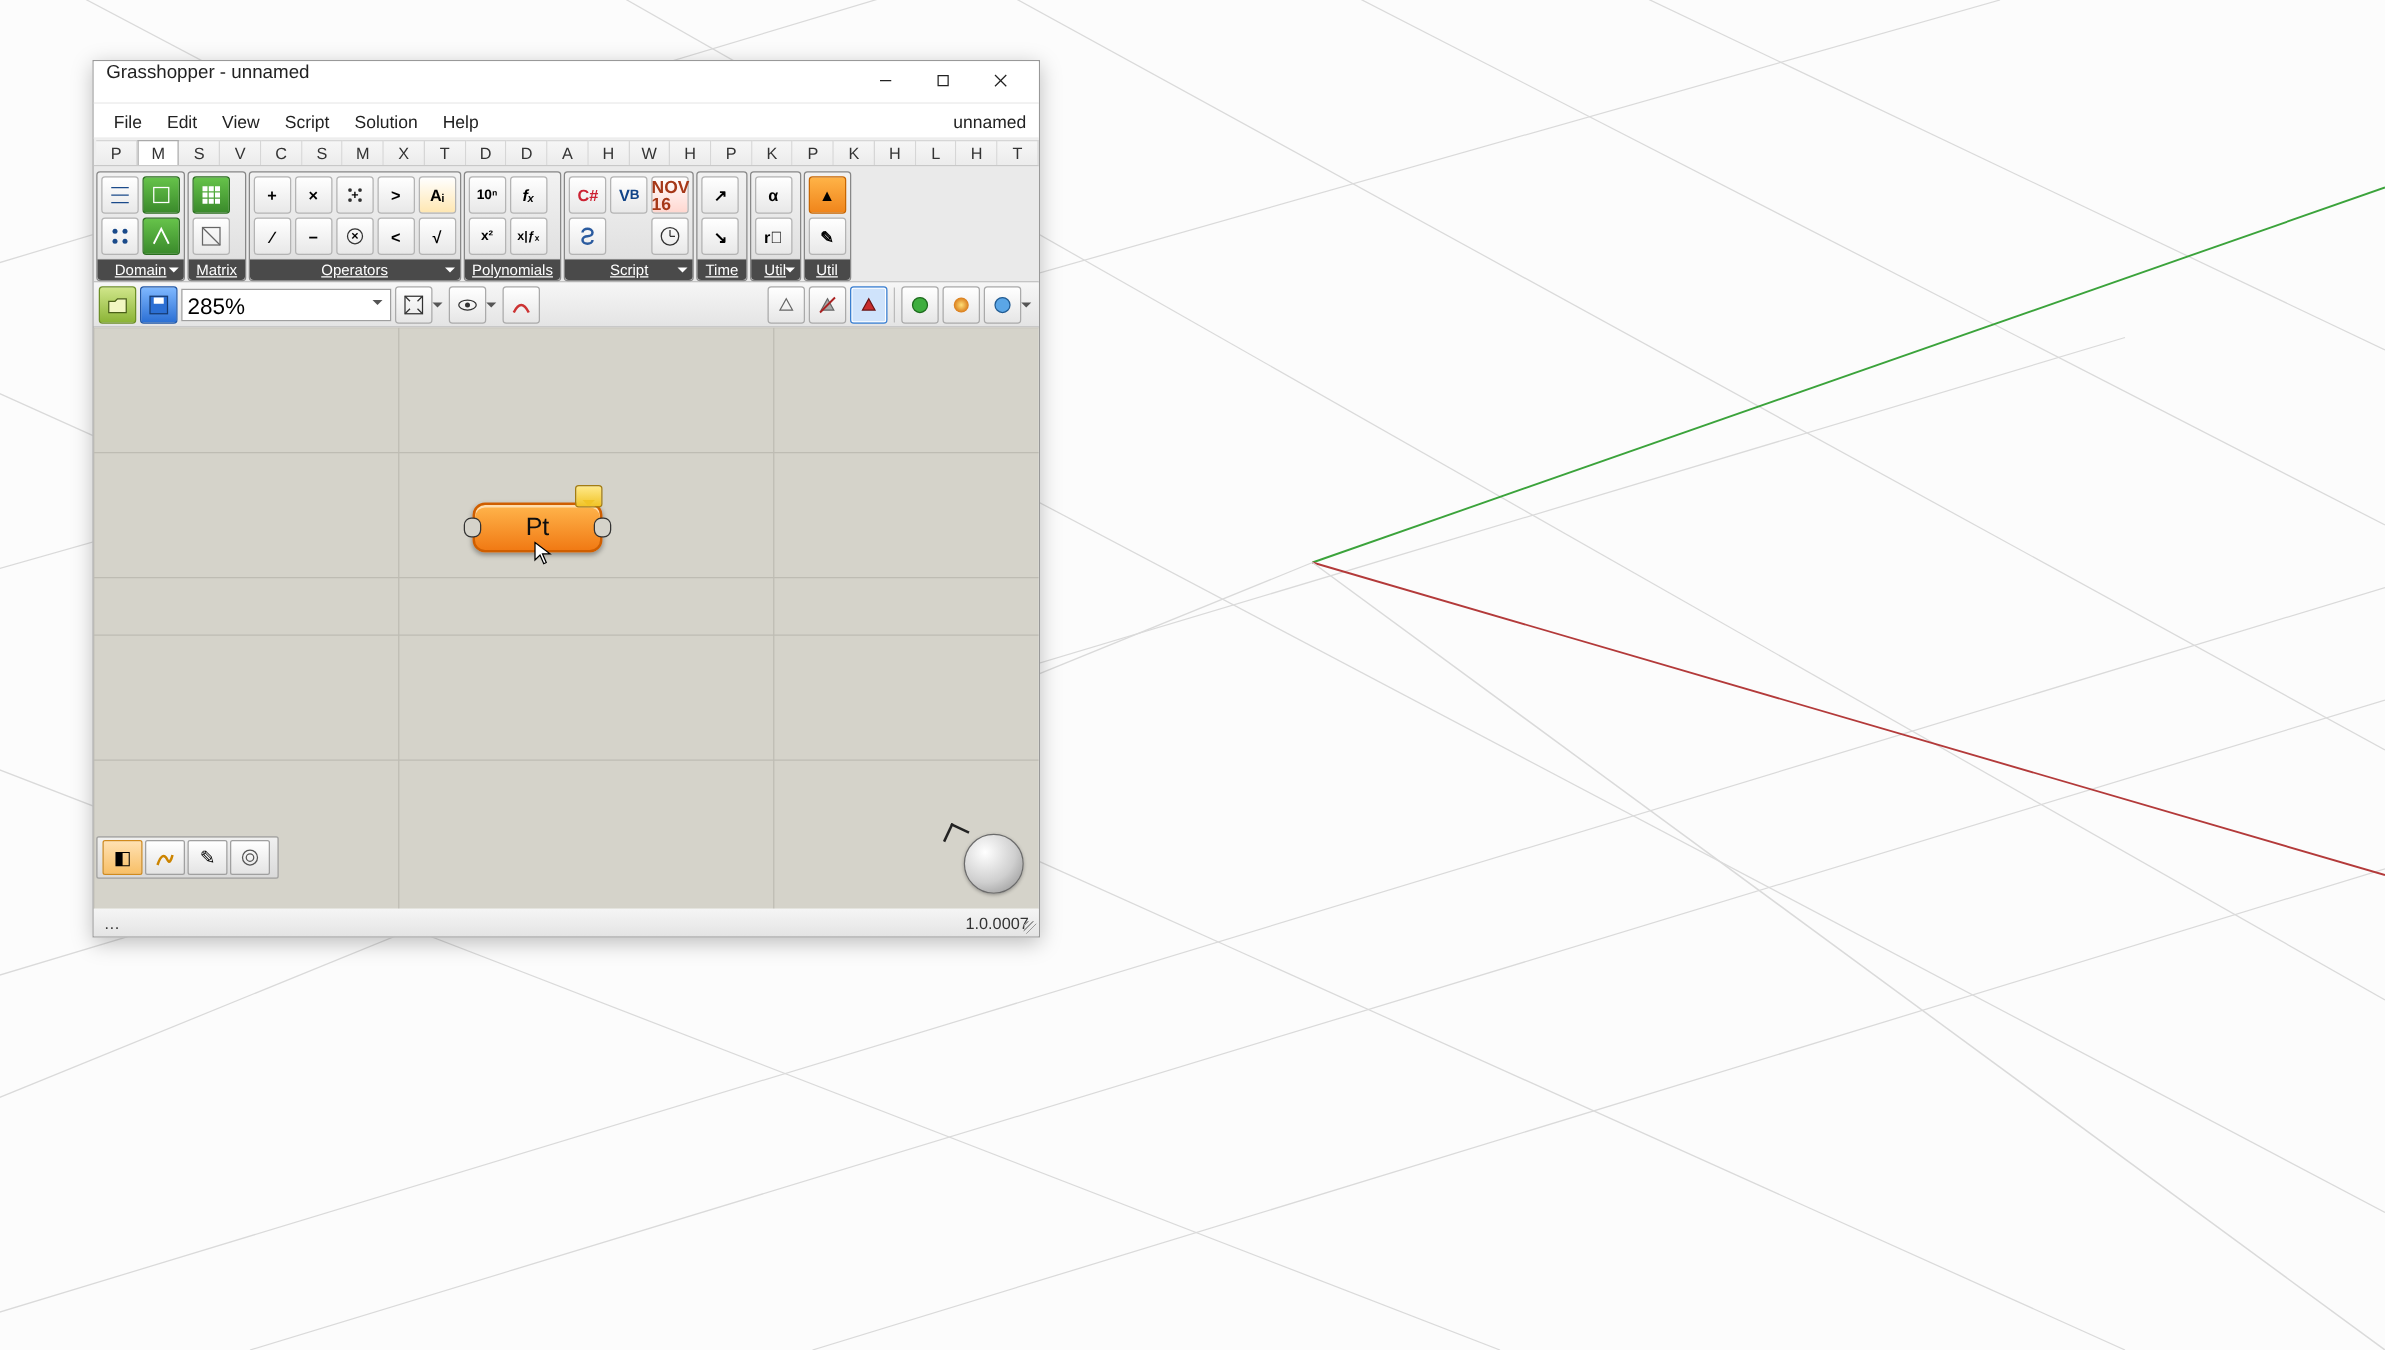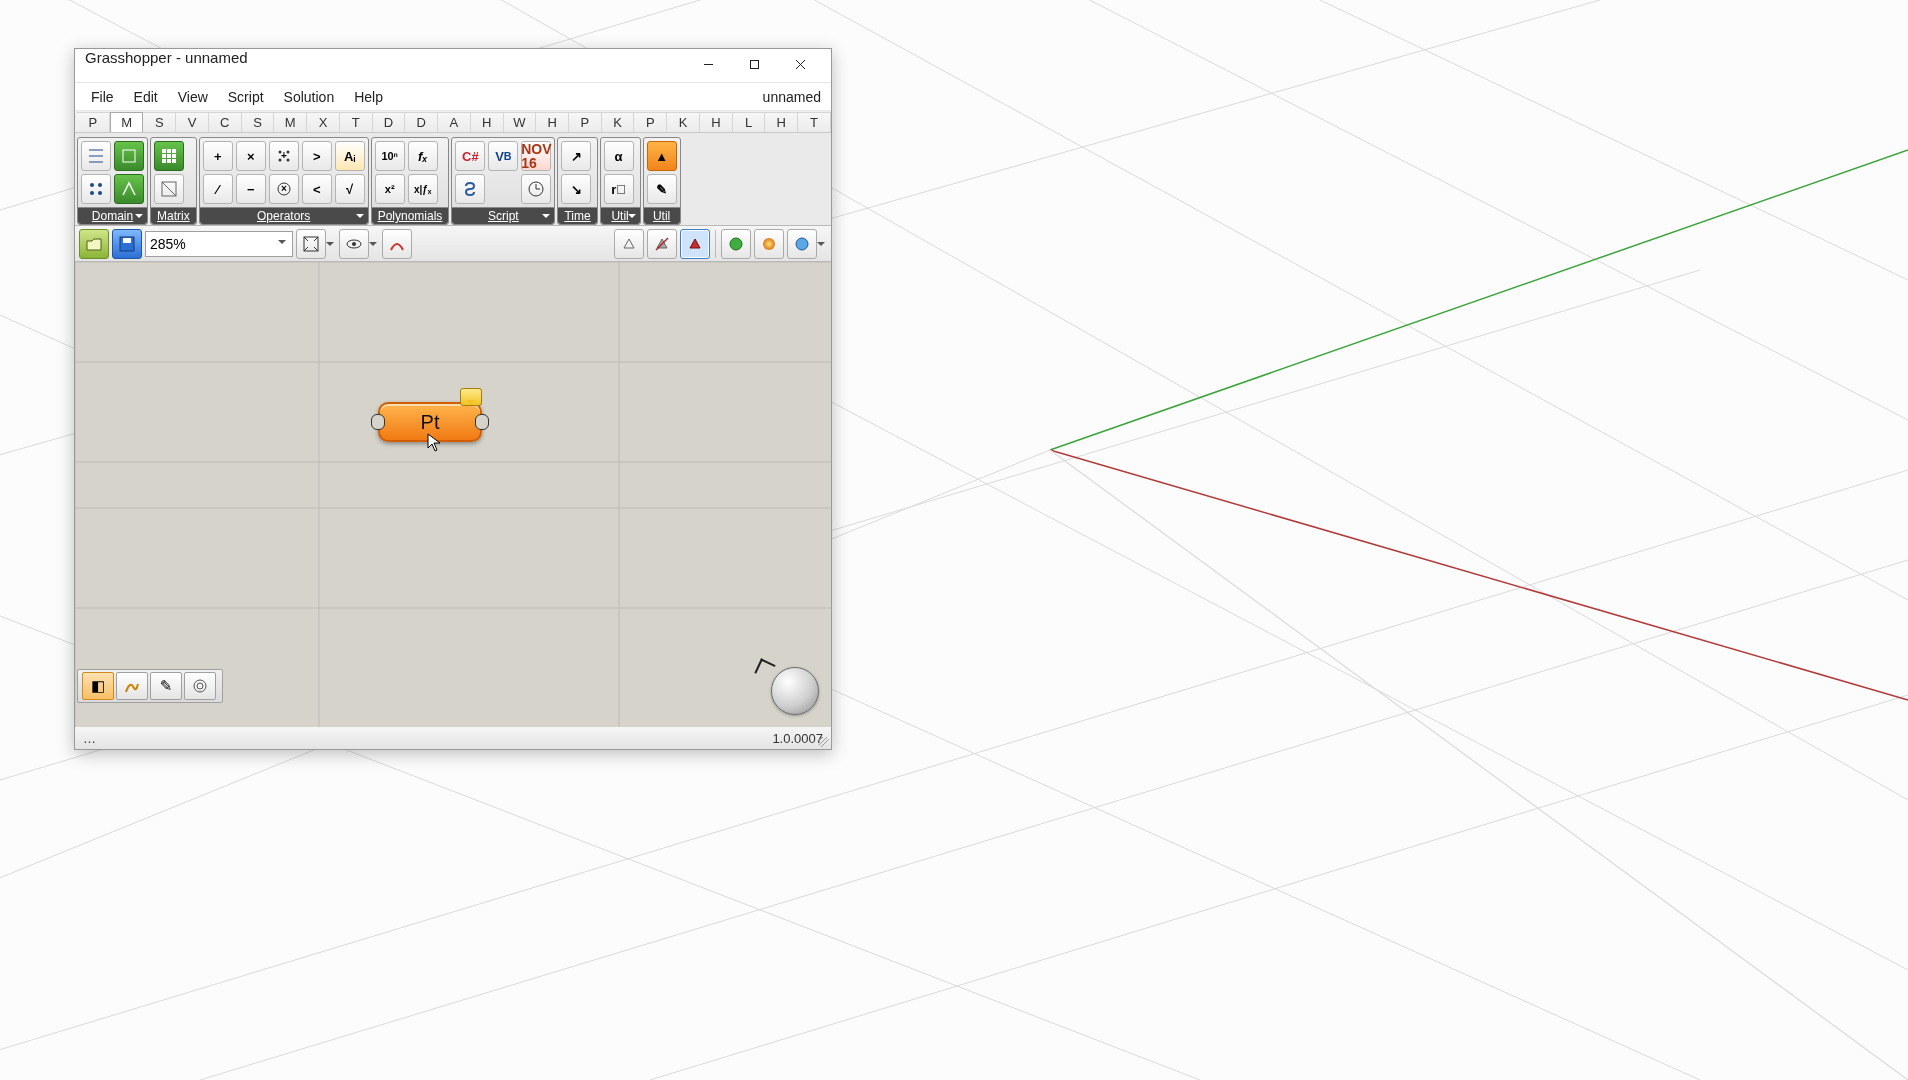--- a/index.html
+++ b/index.html
@@ -185,27 +185,27 @@
     .btn-open {
       background: linear-gradient(#d0e68a,#8bb436);
       border-color:#6c8f25;
     }
     .btn-save {
       background: linear-gradient(#7fb8ff,#2b6fd4);
       border-color:#1f56a6;
     }
     .zoom-box {
       height: 26px;
-      width: 148px;
+      width: 168px;
       border: 1px solid #9f9f9f;
       background: #fff;
       display: flex;
-      align-items: center;
+      align-items: flex-end;
       padding: 0 4px;
-      font-size: 14px;
+      font-size: 18px;
       position: relative;
     }
     .zoom-box::after {
       content:"";
       position:absolute;
       right:6px; top:50%;
       transform: translateY(-50%);
       border:4px solid transparent;
       border-top-color:#555;
     }

